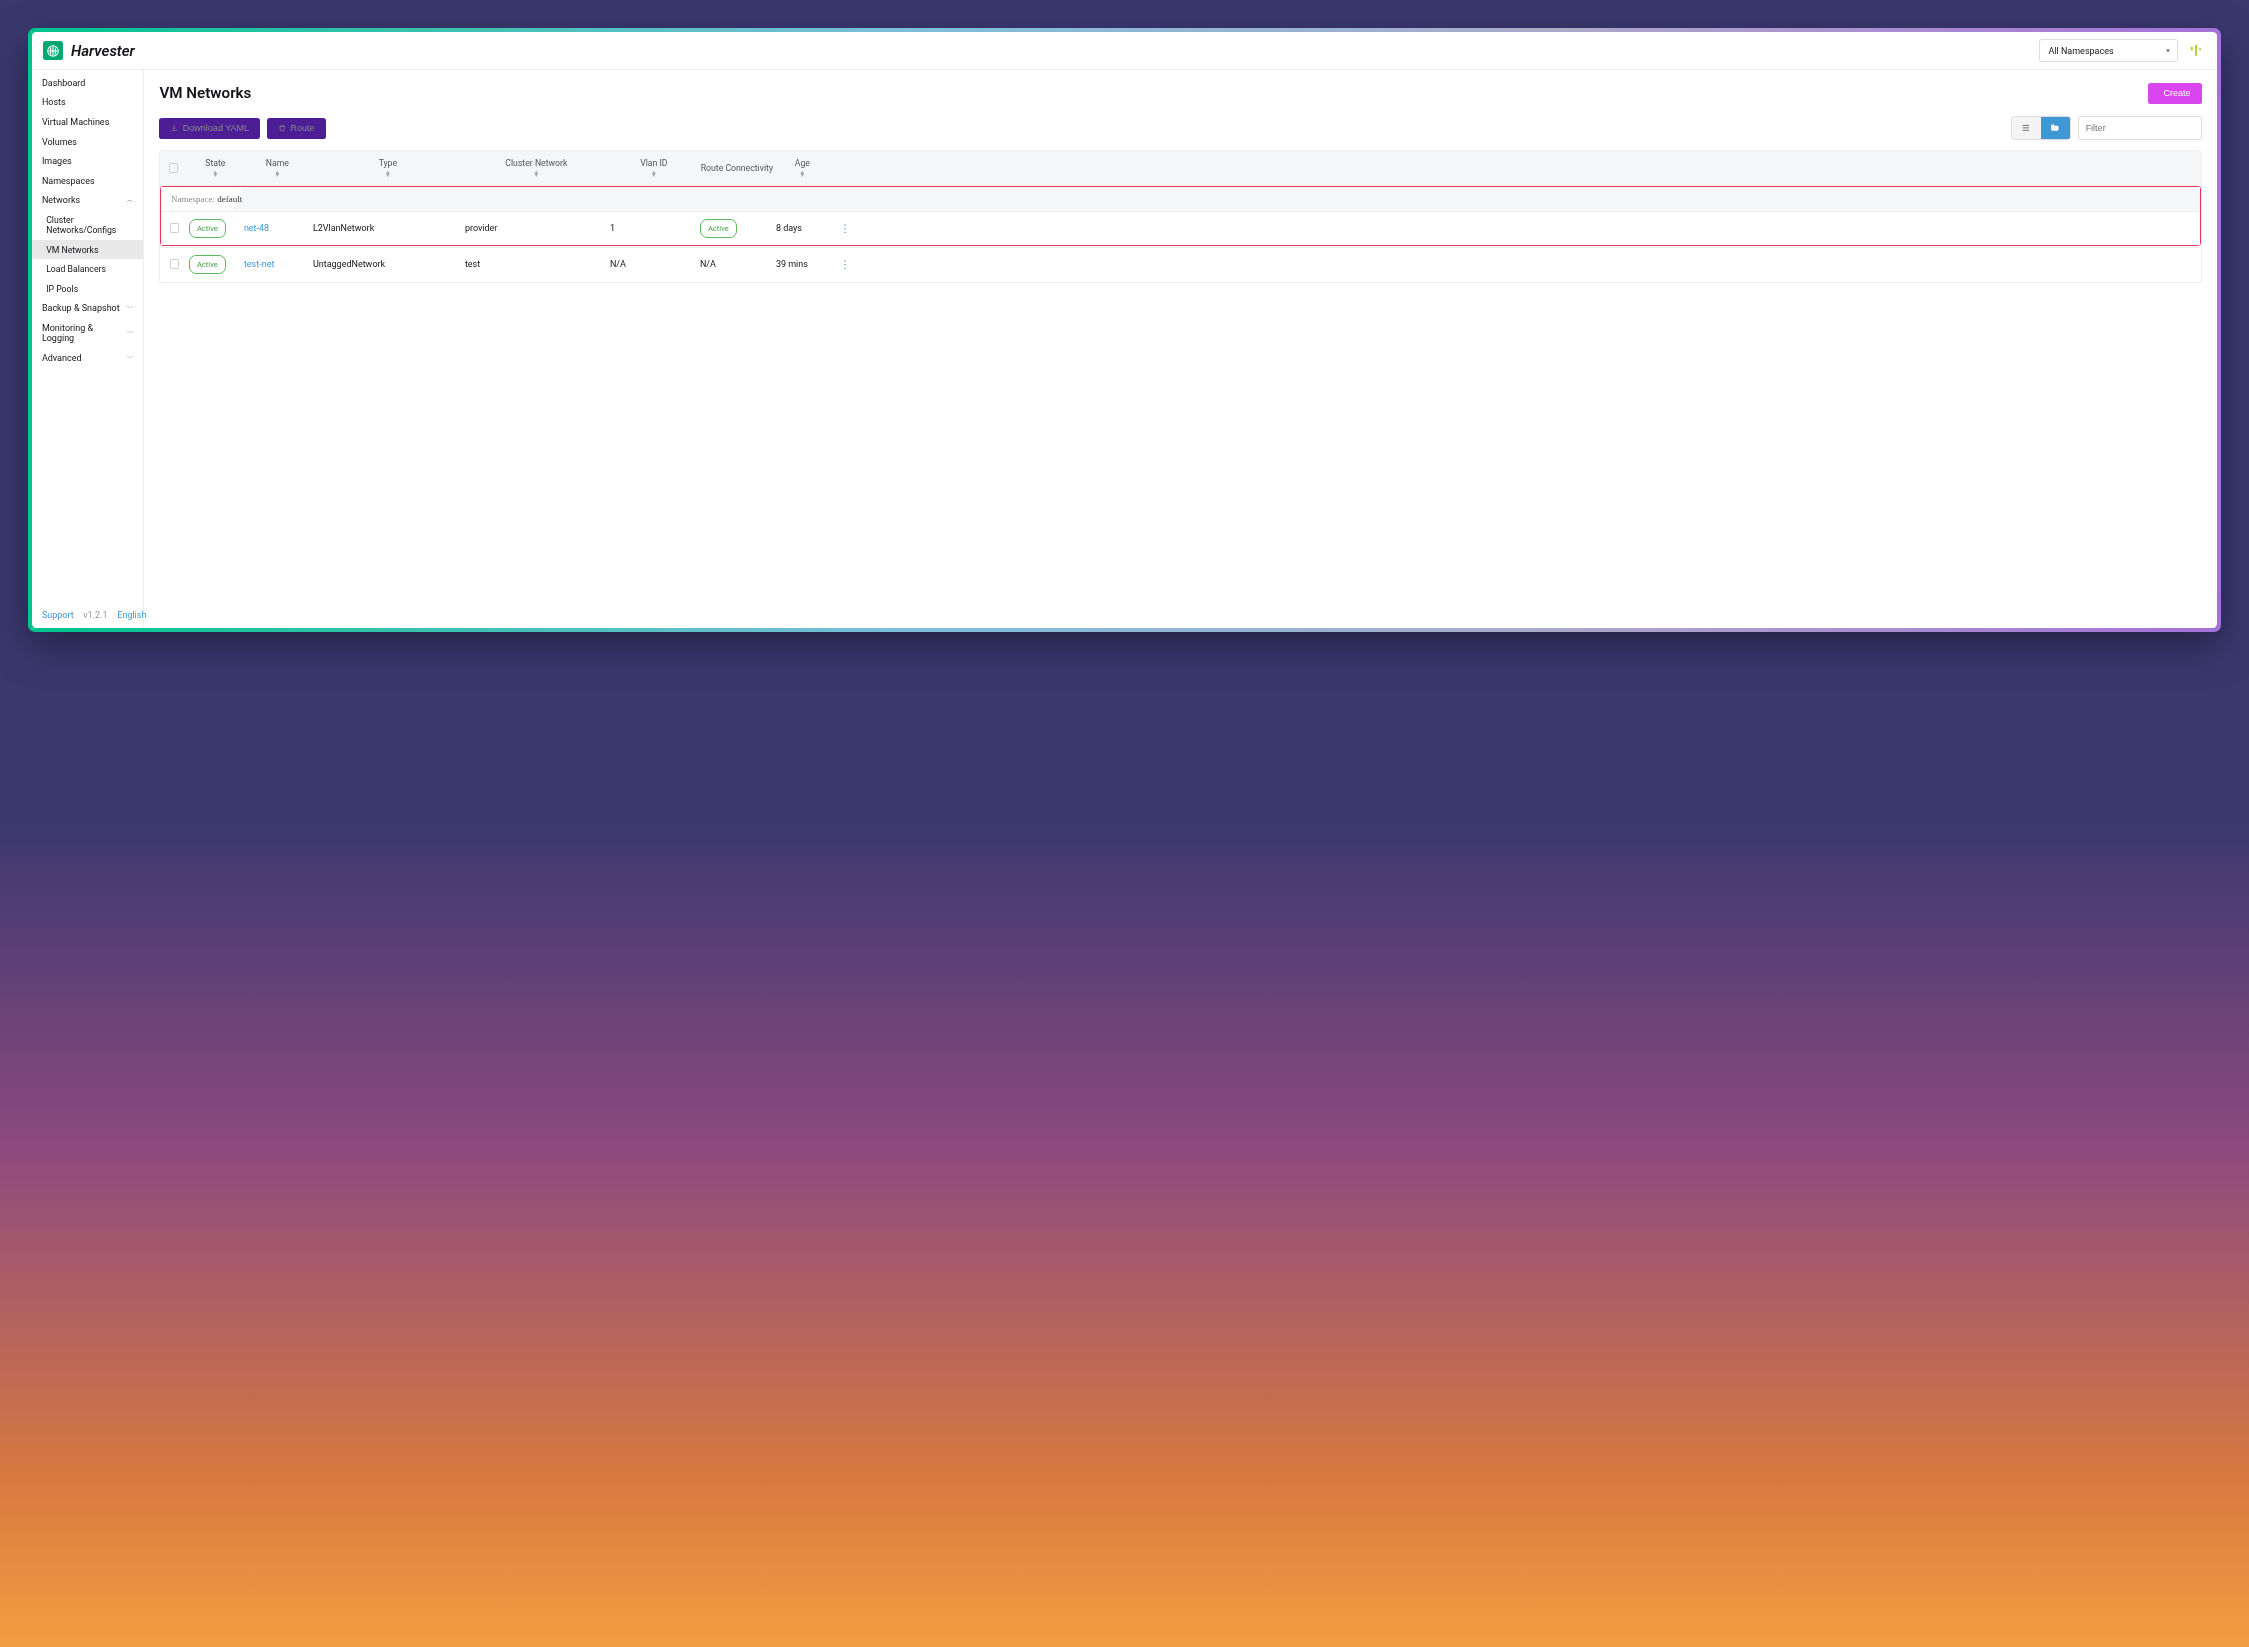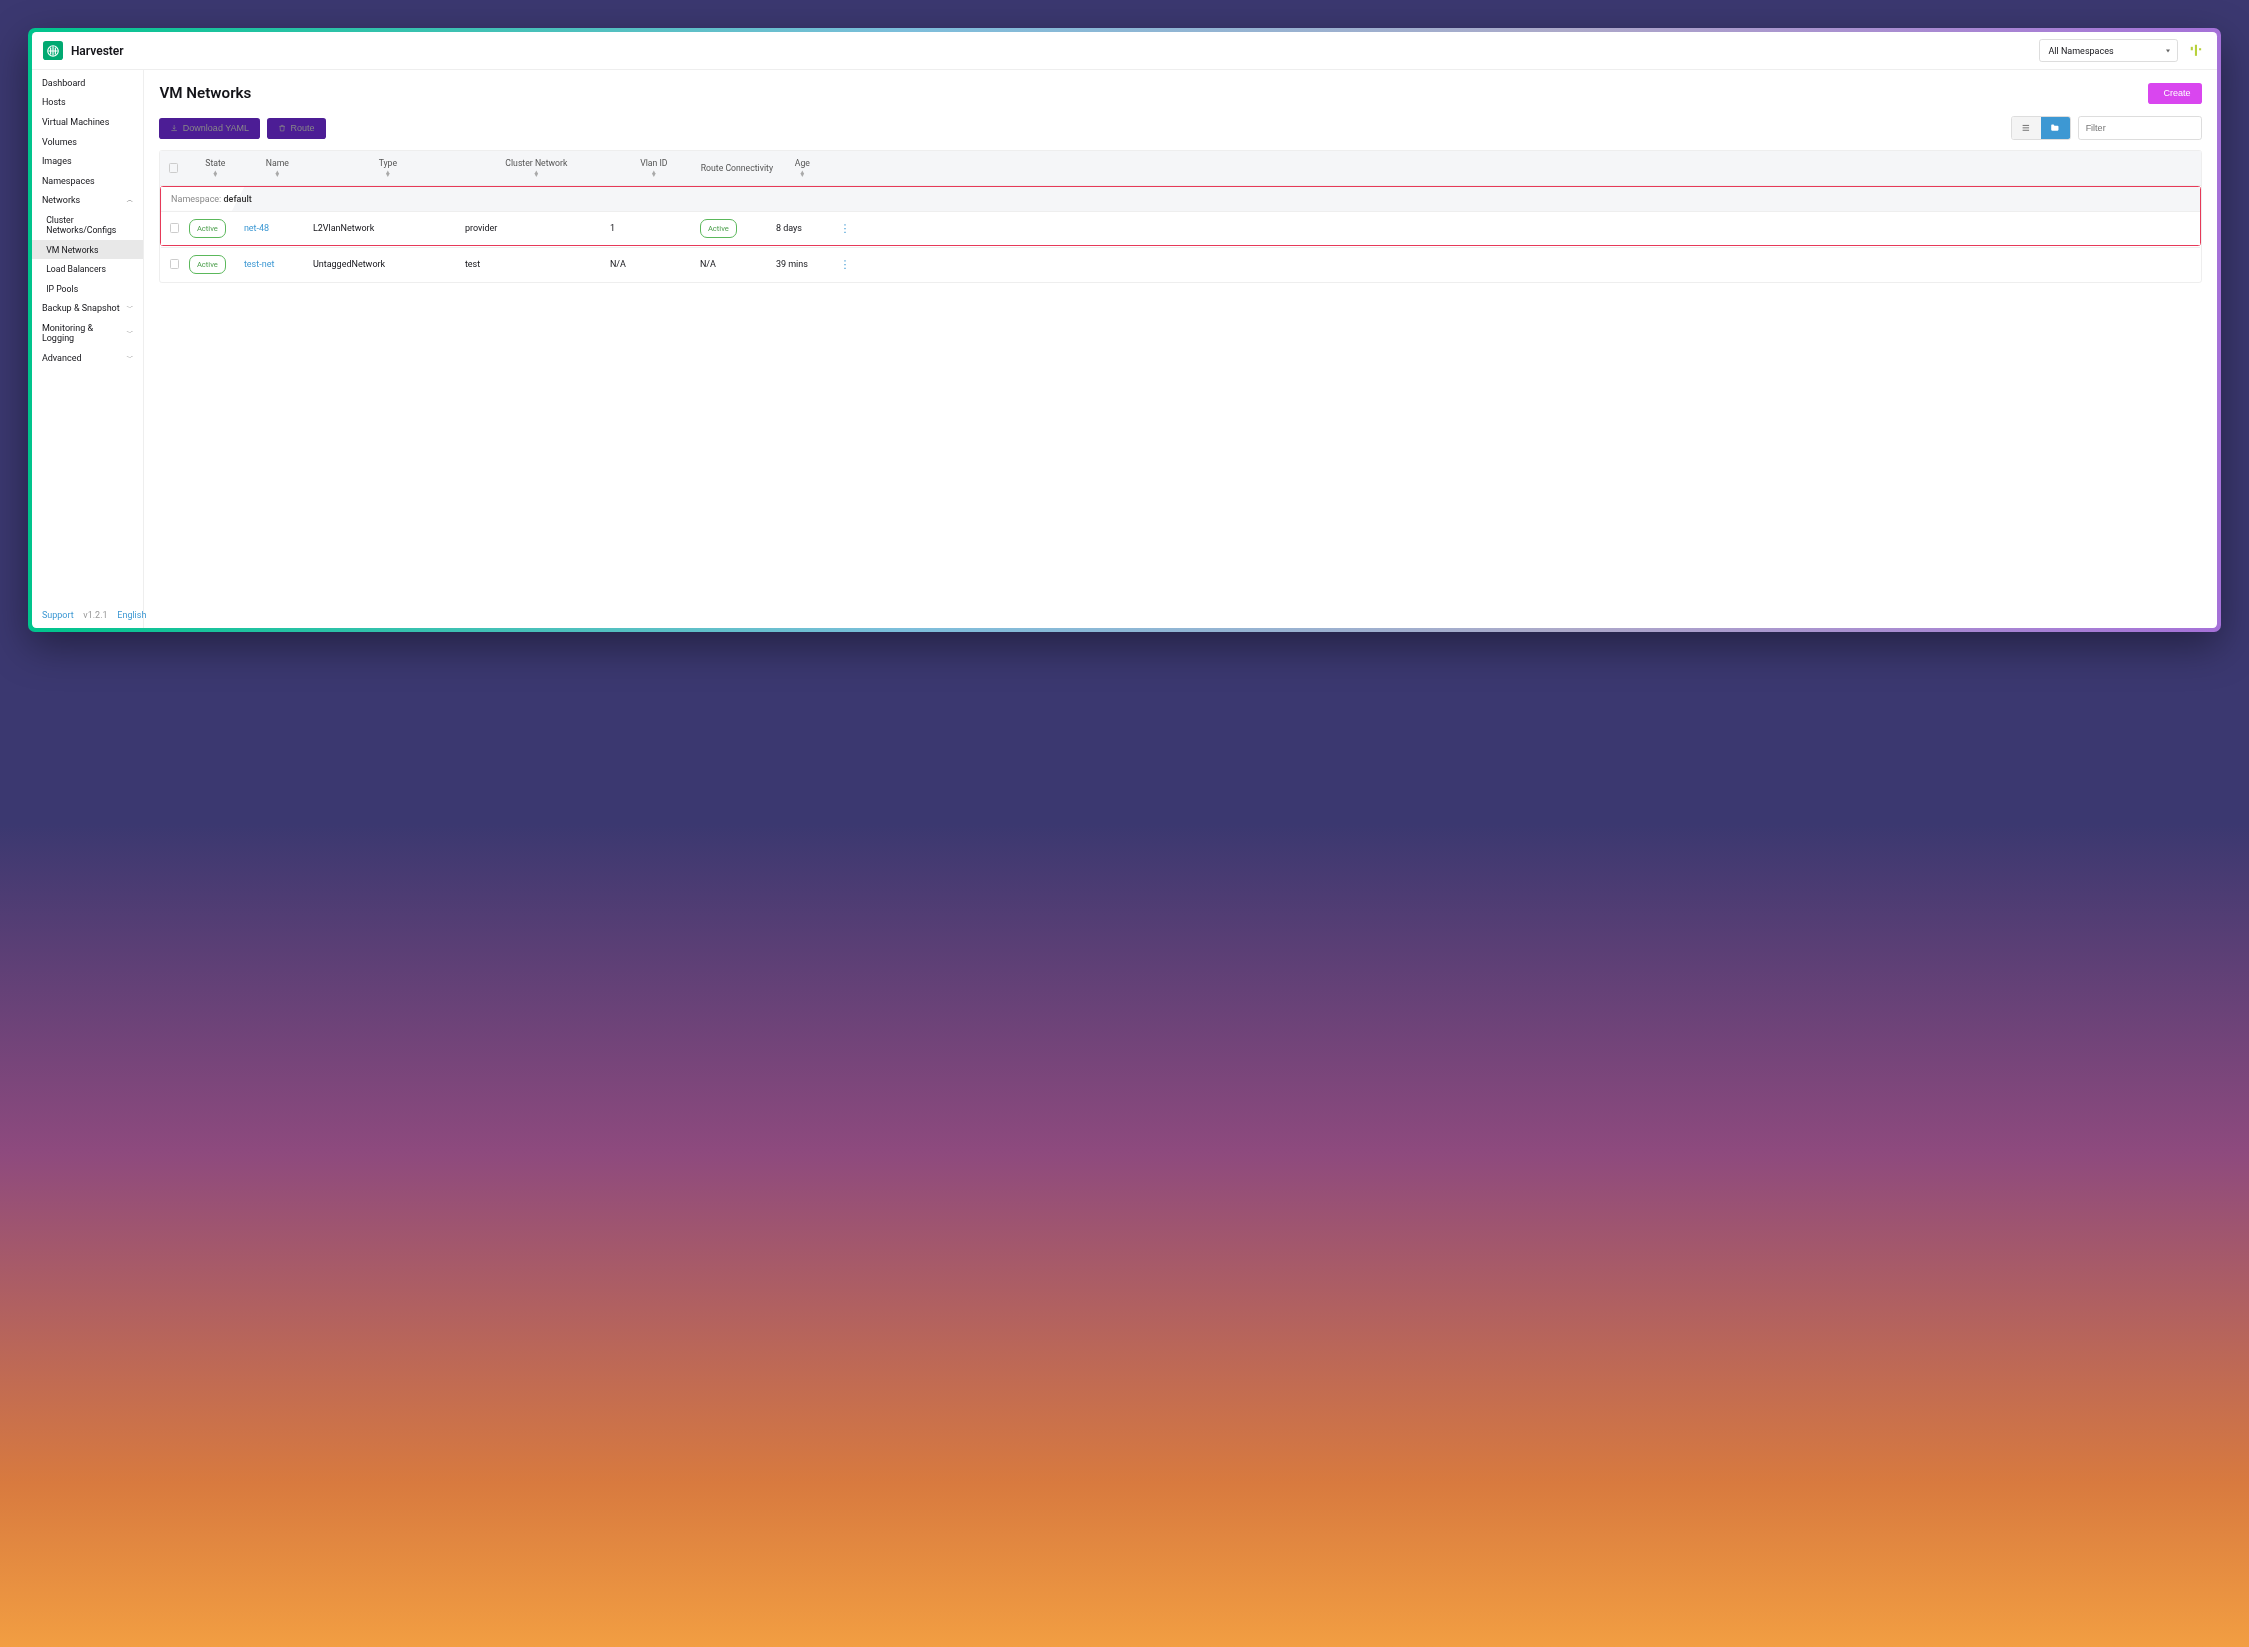--- a/index.html
+++ b/index.html
@@ -34,21 +34,21 @@
 }
 .logo {
   width: 19.4px; height: 19.4px;
   background: #00a971;
   border-radius: 2.8px;
   display: flex;
   align-items: center;
   justify-content: center;
 }
 .logo svg { width: 14px; height: 14px; }
-.brand { font-weight: 600; font-size: 12px; }
+.brand { font-weight: 600; font-size: 15px; font-style: italic; }
 .topbar-spacer { flex: 1; }
 .ns-select {
   border: 0.7px solid #ddd;
   border-radius: 2.8px;
   padding: 5.5px 21px 5.5px 8.3px;
   font-size: 9px;
   background: #fff;
   position: relative;
   min-width: 139px;
   cursor: pointer;
@@ -160,20 +160,21 @@
 .th { display: flex; align-items: center; gap: 2.8px; flex-direction: column; }
 .sort { font-size: 6.2px; color: #aaa; display: flex; flex-direction: column; line-height: 3.5px; }
 .group-wrap { border: 1.4px solid transparent; border-radius: 2.8px; }
 .group-wrap.highlight { border-color: #e63958; }
 .group-header {
   background: #f5f6f8;
   padding: 7px 9.7px;
   font-size: 9px;
   color: #888;
   position: relative;
+  font-family: Liberation Serif, serif;
 }
 .group-header .val { color: #333; font-weight: 500; }
 .group-header::before {
   content: "";
   position: absolute;
   left: 0; top: 0;
   width: 83px;
   height: 100%;
   background: #fff;
   clip-path: polygon(0 0, 100% 0, 85% 100%, 0 100%);

